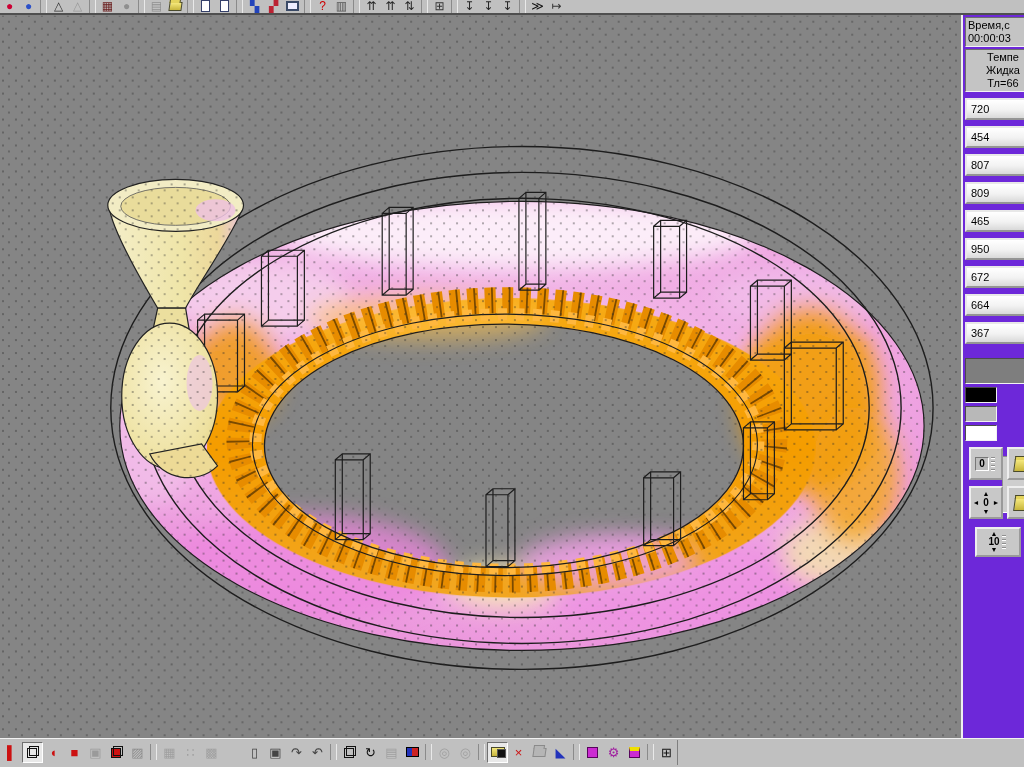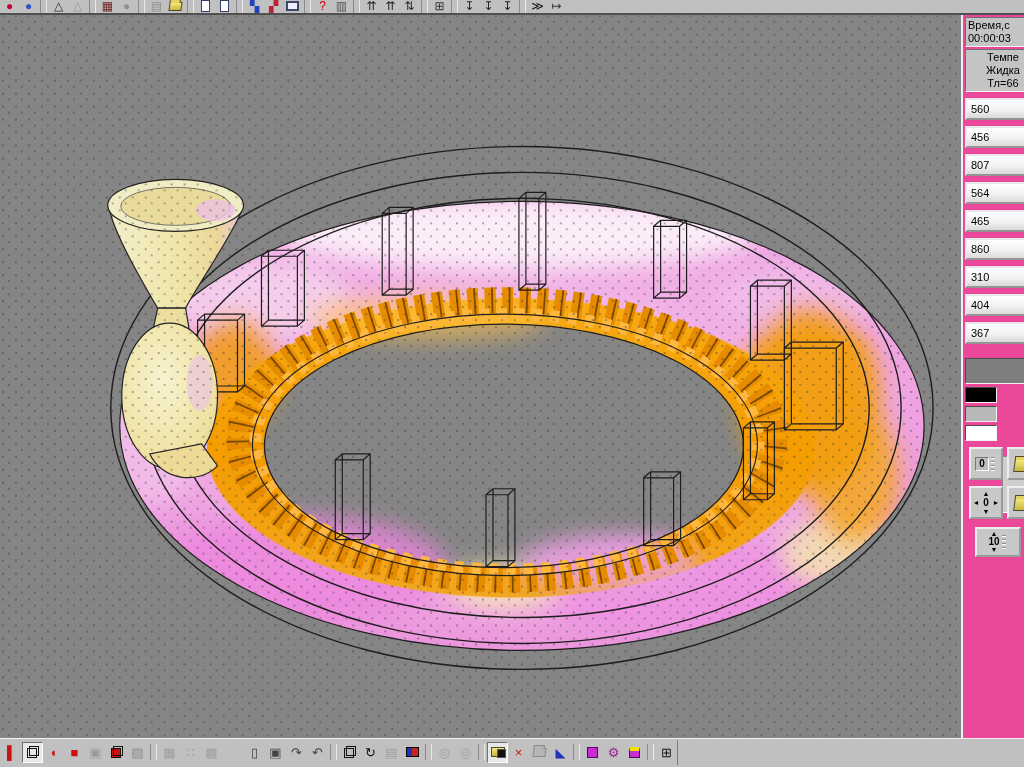--- a/index.html
+++ b/index.html
@@ -17,21 +17,21 @@
   .tb-sep{width:7px;height:16px;flex:0 0 auto;border-left:1px solid #8a8a8a;
     border-right:1px solid #e9e9e9;margin:0 2px;}
   #top-toolbar .tb-sep{height:22px;margin-bottom:-6px;}
 
   
   #main{display:flex;width:1024px;height:723px;}
   #scene-wrap{width:961px;height:723px;background:#858585;position:relative;}
   #scene-wrap svg{display:block;}
 
   
-  #sidebar{width:63px;height:723px;background:#ec4899;border-left:2px solid #efefef;
+  #sidebar{width:63px;height:723px;background:#6d28d9;border-left:2px solid #efefef;
     overflow:hidden;position:relative;font-size:11px;color:#000;}
   .panel{width:74px;margin:2px 0 0 2px;background:#c4c4c4;border:1px solid;
     border-color:#6e6e6e #f4f4f4 #f4f4f4 #6e6e6e;padding:1px 2px;line-height:13px;}
   #info-panel{text-align:center;width:76px;}
   .scale-btn{position:relative;width:72px;height:22px;margin:6px 0 0 2px;
     background:linear-gradient(180deg,#ffffff 0%,#f2f2f2 55%,#d9d9d9 100%);
     border:2px outset #e8e8e8;padding:2px 0 0 4px;font-size:11px;line-height:15px;}
   #swatch-bar{width:66px;height:26px;margin:14px 0 0 2px;background:#7e7e7e;
     border:1px solid;border-color:#4c4c4c #f2f2f2 #f2f2f2 #4c4c4c;}
   .swatch{width:32px;height:16px;margin:3px 0 0 2px;border:1px solid;
@@ -288,28 +288,28 @@
       <div>Время,с</div>
       <div>00:00:03</div>
     </div>
     <div class="panel" id="info-panel">
       <div>Темпе</div>
       <div>Жидка</div>
       <div>Тл=66</div>
     </div>
 
     <div id="scale-list">
-        <div class="scale-btn"><span>560</span></div>
-        <div class="scale-btn"><span>456</span></div>
+        <div class="scale-btn"><span>720</span></div>
+        <div class="scale-btn"><span>454</span></div>
         <div class="scale-btn"><span>807</span></div>
-        <div class="scale-btn"><span>564</span></div>
+        <div class="scale-btn"><span>809</span></div>
         <div class="scale-btn"><span>465</span></div>
-        <div class="scale-btn"><span>860</span></div>
-        <div class="scale-btn"><span>310</span></div>
-        <div class="scale-btn"><span>404</span></div>
+        <div class="scale-btn"><span>950</span></div>
+        <div class="scale-btn"><span>672</span></div>
+        <div class="scale-btn"><span>664</span></div>
         <div class="scale-btn"><span>367</span></div>
       </div>
 
     <div id="swatch-bar" style="background: rgb(126, 126, 126);"></div>
     <div id="swatch-list">
         <div class="swatch" style="background: rgb(0, 0, 0);"></div>
         <div class="swatch" style="background: rgb(184, 184, 184);"></div>
         <div class="swatch" style="background: rgb(255, 255, 255);"></div>
       </div>
     <div id="swatch-panel"></div>

